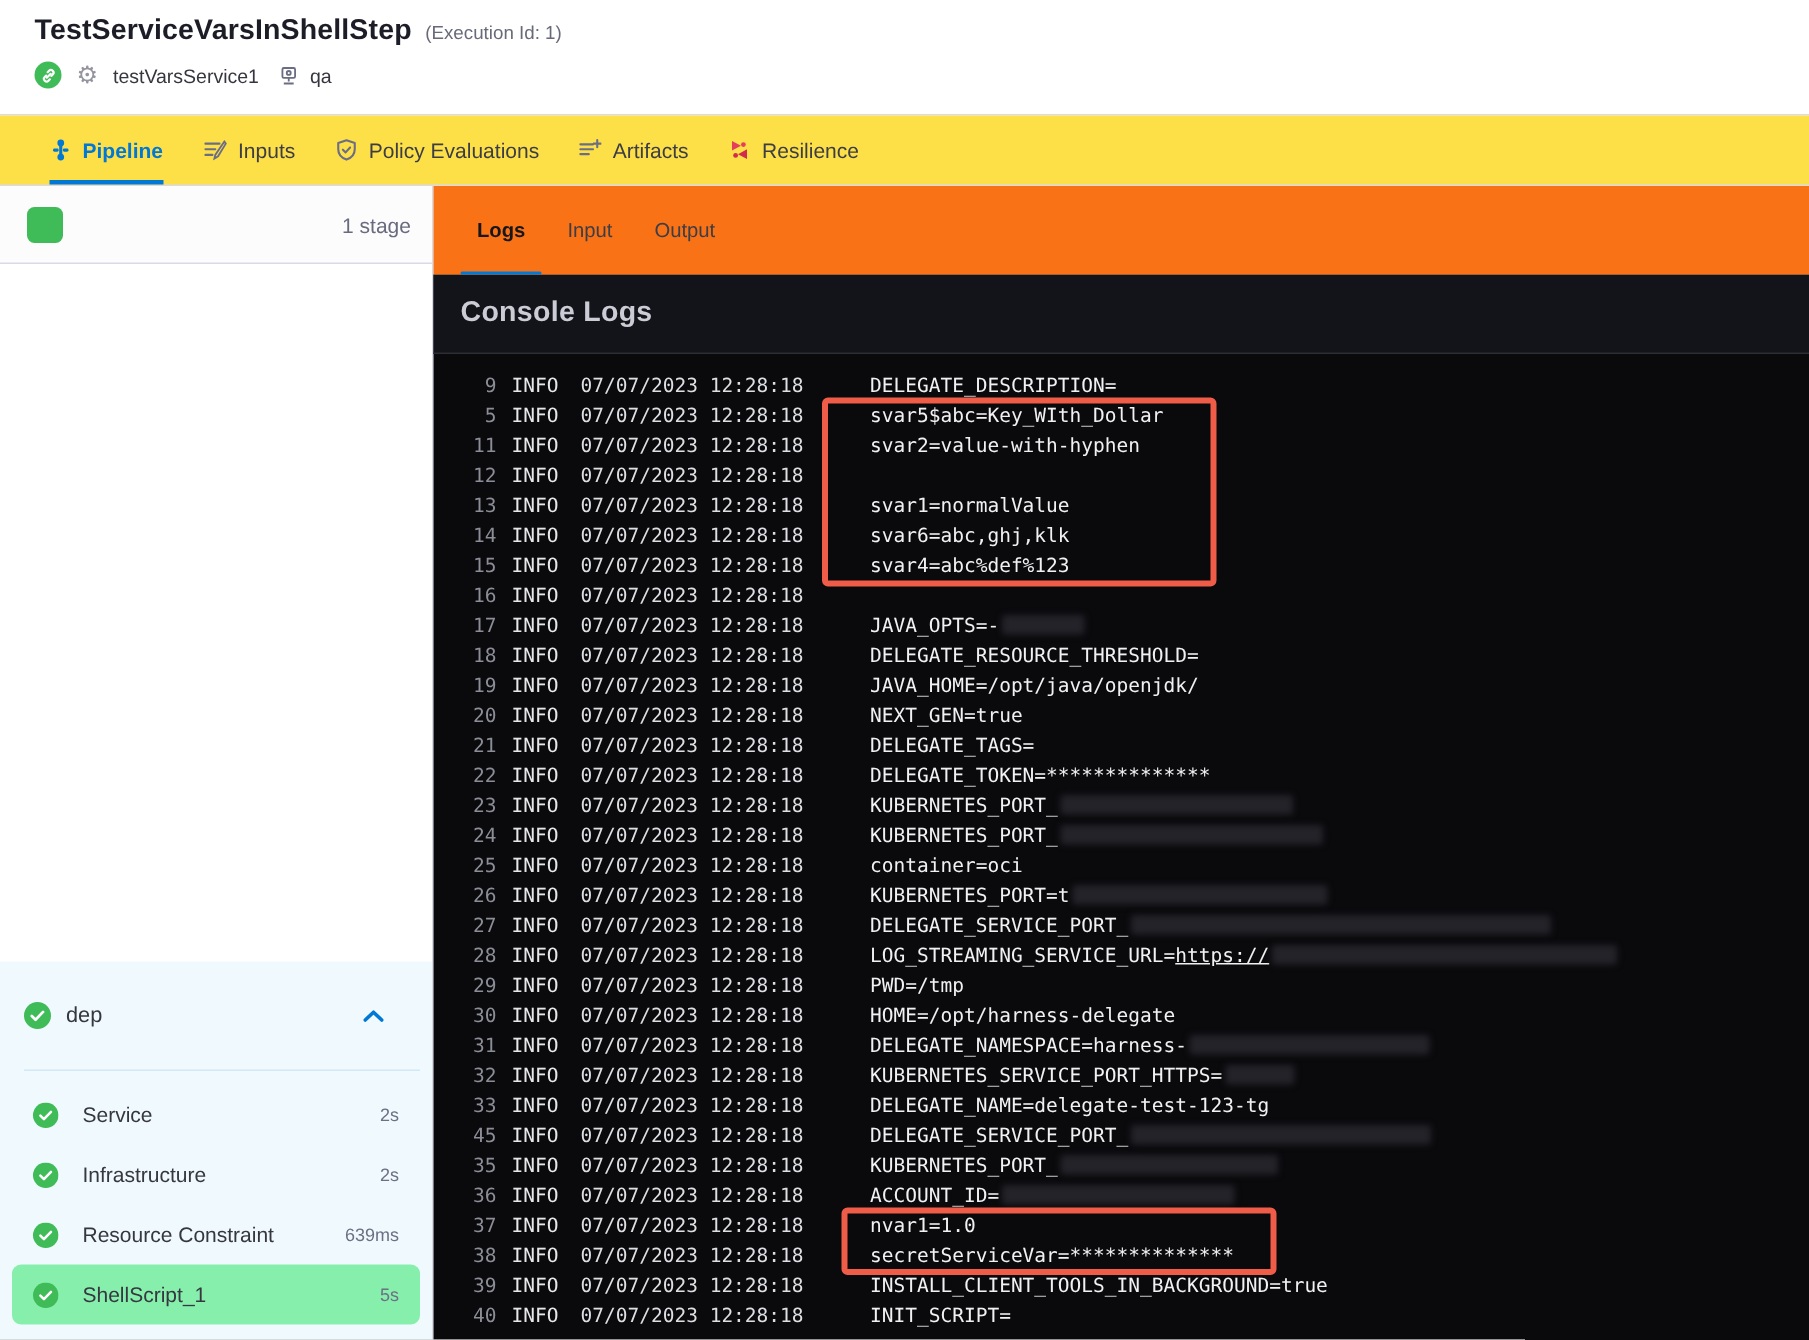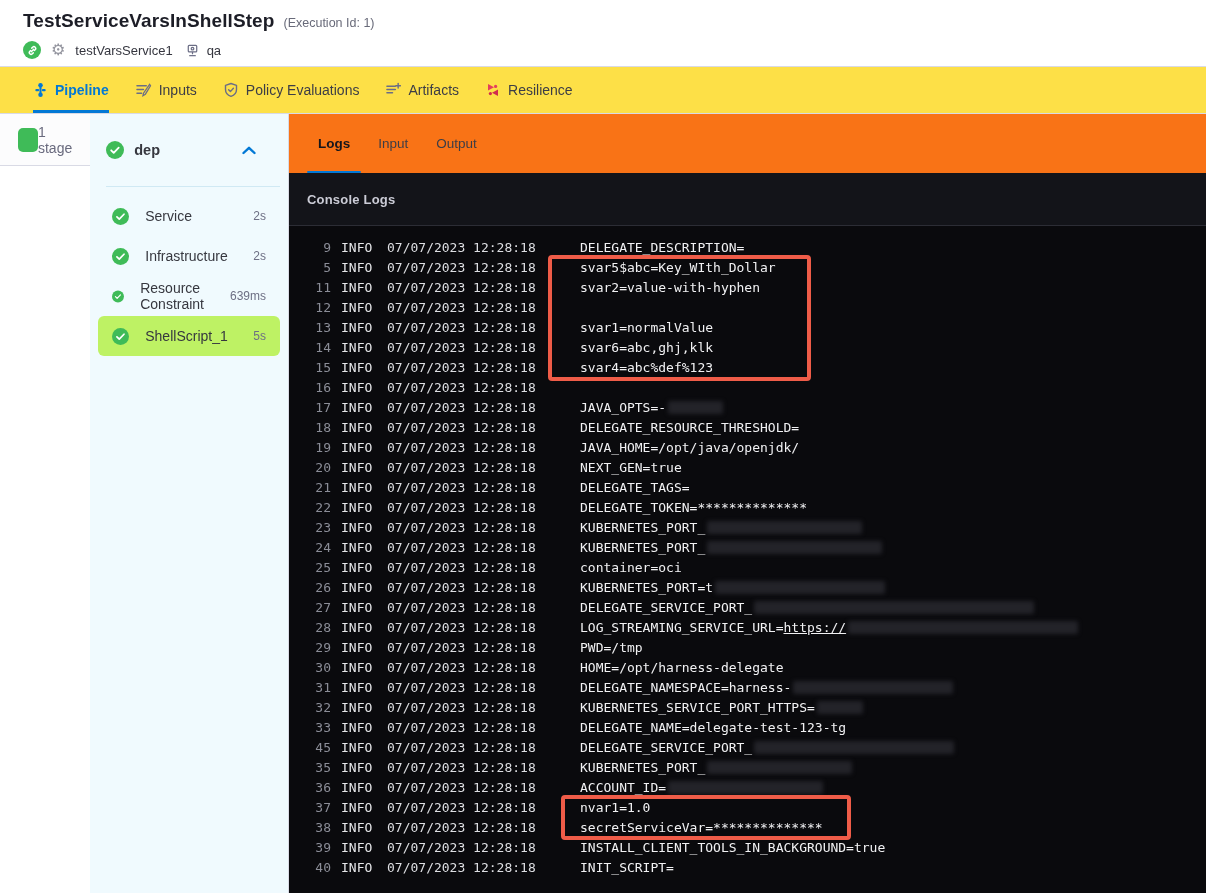--- a/index.html
+++ b/index.html
@@ -1,62 +1,62 @@
 <!DOCTYPE html>
 <html><head>
 <meta charset="utf-8">
 <style>
   html,body{margin:0;padding:0;background:#ffffff;width:1206px;height:893px;overflow:hidden;
     font-family:"Liberation Sans",sans-serif;-webkit-font-smoothing:antialiased;}
   .app{width:1206px;height:893px;display:flex;flex-direction:column;}
 
   
-  .page-header{height:67px;border-bottom:1px solid #d9dae5;box-sizing:border-box;padding:10px 0 0 23px;background:#fff;}
+  .page-header{height:77px;border-bottom:1px solid #d9dae5;box-sizing:border-box;padding:10px 0 0 23px;background:#fff;}
   .title-row{display:flex;align-items:baseline;}
   .page-title{font-size:19px;font-weight:700;color:#1c1d26;margin:0;letter-spacing:.1px;}
   .exec-id{margin-left:9px;font-size:12.5px;color:#686a79;font-weight:400;}
   .meta-row{display:flex;align-items:center;margin-top:9px;}
   .meta-row .svc-icon{width:18px;height:18px;border-radius:50%;background:#3fbb58;display:flex;align-items:center;justify-content:center;}
   .meta-row .gear{font-family:"DejaVu Sans",sans-serif;font-size:16px;color:#94959f;margin-left:10px;line-height:18px;}
   .meta-label{font-size:13px;color:#35363f;margin-left:10px;}
   .env-icon{margin-left:12px;display:inline-flex;}
   .qa-label{margin-left:7px;}
 
   
   .main-tabs{height:47px;border-bottom:1px solid #d9dae5;box-sizing:border-box;display:flex;align-items:stretch;padding-left:33px;background:#fde047;}
   .main-tab{display:flex;align-items:center;gap:7px;margin-right:26px;font-size:14px;color:#3c3d46;font-weight:500;cursor:pointer;border-bottom:3px solid transparent;box-sizing:border-box;padding-top:2px;}
   .main-tab.active{color:#0278d5;font-weight:600;border-bottom-color:#0278d5;}
   .main-tab svg{display:block;}
 
   
   .content{flex:1;display:flex;min-height:0;}
-  .sidebar{width:289px;box-sizing:border-box;border-right:1px solid #d9dae5;background:#fff;display:flex;flex-direction:row;justify-content:space-between;}
+  .sidebar{width:289px;box-sizing:border-box;border-right:1px solid #d9dae5;background:#fff;display:flex;flex-direction:column;justify-content:space-between;}
   .sidebar-head{height:52px;box-sizing:border-box;border-bottom:1px solid #d9dae5;display:flex;align-items:center;padding:0 14px 0 18px;background:#fcfcfd;}
   .stage-square{width:24px;height:24px;border-radius:5px;background:#3fbb58;}
   .stage-count{margin-left:auto;font-size:14px;color:#696a7e;}
   .stage-section{background:#f0fafe;}
-  .group-row{height:72px;display:flex;align-items:center;padding:0 32px 0 16px;cursor:pointer;font-weight:bold;}
+  .group-row{height:72px;display:flex;align-items:center;padding:0 32px 0 16px;cursor:pointer;}
   .group-name{margin-left:10px;font-size:14.5px;color:#36373f;}
   .group-row .chev{margin-left:auto;display:flex;}
   .group-divider{border-bottom:1px solid #d0e9f4;margin:0 8px 0 16px;}
   .steps{padding:9px 8px 10px 8px;}
   .step-row{height:40px;display:flex;align-items:center;padding:0 14px 0 14px;border-radius:6px;cursor:pointer;}
-  .step-row.selected{background:#bef264;}
+  .step-row.selected{background:#86efac;}
   .step-label{margin-left:16px;font-size:14px;color:#36373f;}
   .step-duration{margin-left:auto;font-size:12px;color:#6d6f84;}
 
   
   .console-panel{flex:1;display:flex;flex-direction:column;min-width:0;}
   .log-tabs{height:59px;box-sizing:border-box;background:#f97316;display:flex;align-items:stretch;padding-left:29px;position:relative;}
   .log-tab{display:flex;align-items:center;margin-right:28px;font-size:13.5px;color:#3c3d46;cursor:pointer;position:relative;}
   .log-tab.active{font-weight:700;color:#16161c;}
   .log-tab.active::after{content:"";position:absolute;left:-11px;right:-11px;bottom:0;height:2.5px;background:#0278d5;border-radius:2px;}
   .console{flex:1;background:#0a0a0d;display:flex;flex-direction:column;min-height:0;}
   .console-head{height:53px;box-sizing:border-box;background:#131419;border-bottom:1px solid #2c2d35;display:flex;align-items:center;padding-left:18px;}
-  .console-title{font-size:13px;font-weight:700;color:#cbccd6;letter-spacing:.2px;}
+  .console-title{font-size:19px;font-weight:700;color:#cbccd6;letter-spacing:.2px;}
   .log-body{flex:1;position:relative;padding-top:12px;font-family:"DejaVu Sans Mono",monospace;font-size:13px;overflow:hidden;}
   .log-row{height:20px;line-height:20px;display:flex;padding-left:12px;white-space:pre;}
   .log-ln{width:30px;text-align:right;color:#8b8d97;flex:none;}
   .log-lvl{width:34px;margin-left:10px;color:#e6e7e9;flex:none;}
   .log-ts{width:150px;margin-left:12px;color:#dedfe3;flex:none;}
   .log-msg{margin-left:43px;color:#f1f1f3;}
   .log-msg a{color:#f1f1f3;text-decoration:underline;cursor:pointer;}
   .redact{display:inline-block;height:13px;background:#232329;filter:blur(2px);border-radius:2px;vertical-align:-2px;margin-left:2px;}
   .hl-box{position:absolute;border:4px solid #ef5c48;border-radius:4px;box-sizing:border-box;pointer-events:none;}
 </style>

